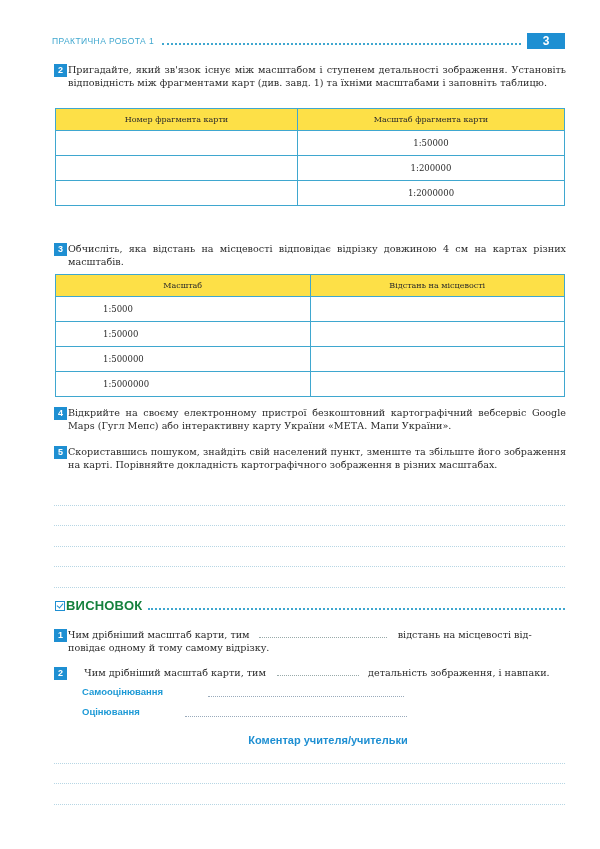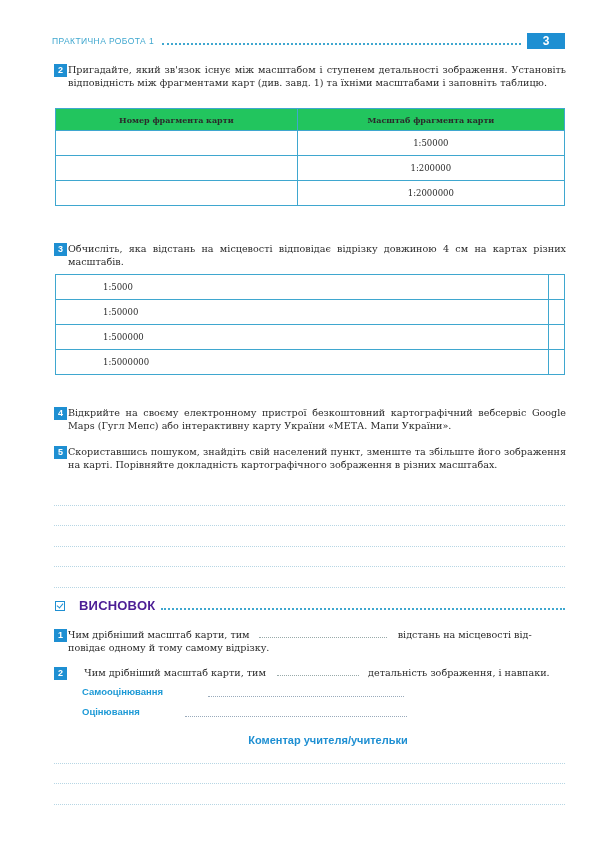--- a/index.html
+++ b/index.html
@@ -15,33 +15,33 @@
   .header-dots { flex: 1; margin: 0 6px 0 8px; border-bottom: 2px dotted #3fa7cf; height: 0; transform: translateY(3px); }
   .page-num { width: 38px; height: 16px; background: #1e8fd2; color: #fff; font-family: "Liberation Sans", sans-serif; font-weight: bold; font-size: 12px; text-align: center; line-height: 16px; }
 
   
   .task { position: absolute; left: 54px; width: 512px; display: flex; }
   .badge { flex: 0 0 13px; height: 13px; background: #1e8fd2; color: #fff; font-family: "Liberation Sans", sans-serif; font-weight: bold; font-size: 9px; text-align: center; line-height: 13px; margin-top: 1px; }
   .task-text { margin-left: 1px; font-size: 9.6px; line-height: 13px; text-align: justify; flex: 1; }
 
   
   table.grid { position: absolute; left: 55px; width: 510px; border-collapse: collapse; font-size: 8.5px; }
-  table.grid th { background: #22c55e; font-weight: bold; height: 19px; border: 1.2px solid #3fa7cf; font-size: 8px; }
+  table.grid th { background: #fde047; font-weight: normal; height: 19px; border: 1.2px solid #3fa7cf; font-size: 8px; }
   table.grid td { height: 22px; border: 1.2px solid #3fa7cf; }
   table.grid td.center { text-align: center; }
   table.grid td.left { padding-left: 47px; }
 
   .lines { position: absolute; left: 54px; width: 511px; }
   .dot-line { height: 19.5px; border-bottom: 1.5px dotted #b7d6e4; }
 
   
   .concl { position: absolute; left: 55px; top: 598px; width: 510px; display: flex; align-items: center; }
   .check-icon { width: 10px; height: 10px; border: 1.3px solid #1e8fd2; position: relative; box-sizing: border-box; }
   .check-icon::after { content: ""; position: absolute; left: 2px; top: 0px; width: 3px; height: 5px; border-right: 1.5px solid #1e8fd2; border-bottom: 1.5px solid #1e8fd2; transform: rotate(40deg); }
-  .concl-title { margin-left: 14px; font-family: "Liberation Sans", sans-serif; font-weight: bold; font-size: 13px; color: #4c1d95; letter-spacing: 0.2px; }
+  .concl-title { margin-left: 1px; font-family: "Liberation Sans", sans-serif; font-weight: bold; font-size: 13px; color: #15803d; letter-spacing: 0.2px; }
   .concl-dots { flex: 1; margin-left: 6px; border-bottom: 2px dotted #3fa7cf; transform: translateY(3px); }
 
   .blank { display: inline-block; border-bottom: 1.3px dotted #9aa; vertical-align: baseline; height: 8px; }
 
   .assess { position: absolute; left: 82px; font-family: "Liberation Sans", sans-serif; font-weight: bold; font-size: 9.5px; color: #1e9ad6; display: flex; align-items: flex-end; gap: 41px; }
   .assess .dl { display: inline-block; border-bottom: 1.3px dotted #9ab; height: 8px; margin-left: 4px; }
 
   .comment-title { position: absolute; left: 0; width: 600px; top: 734px; text-align: center; font-family: "Liberation Sans", sans-serif; font-weight: bold; font-size: 11px; color: #1e8fd2; padding-left: 28px; }
 </style>
 </head>
@@ -79,20 +79,24 @@
     </tr>
   </tbody>
     </table>
 
   <div class="task" style="top:242px;">
     <span class="badge">3</span>
     <span class="task-text">Обчисліть, яка відстань на місцевості відповідає відрізку довжиною 4 см на картах різних масштабів.</span>
   </div>
   <table class="grid" style="top:274px;">
     <tbody>
+        <tr>
+      <th style="width:50%;">Масштаб</th>
+      <th>Відстань на місцевості</th>
+    </tr>
     <tr>
       <td class="left">1:5000</td>
       <td></td>
     </tr>
     <tr>
       <td class="left">1:50000</td>
       <td></td>
     </tr>
     <tr>
       <td class="left">1:500000</td>

